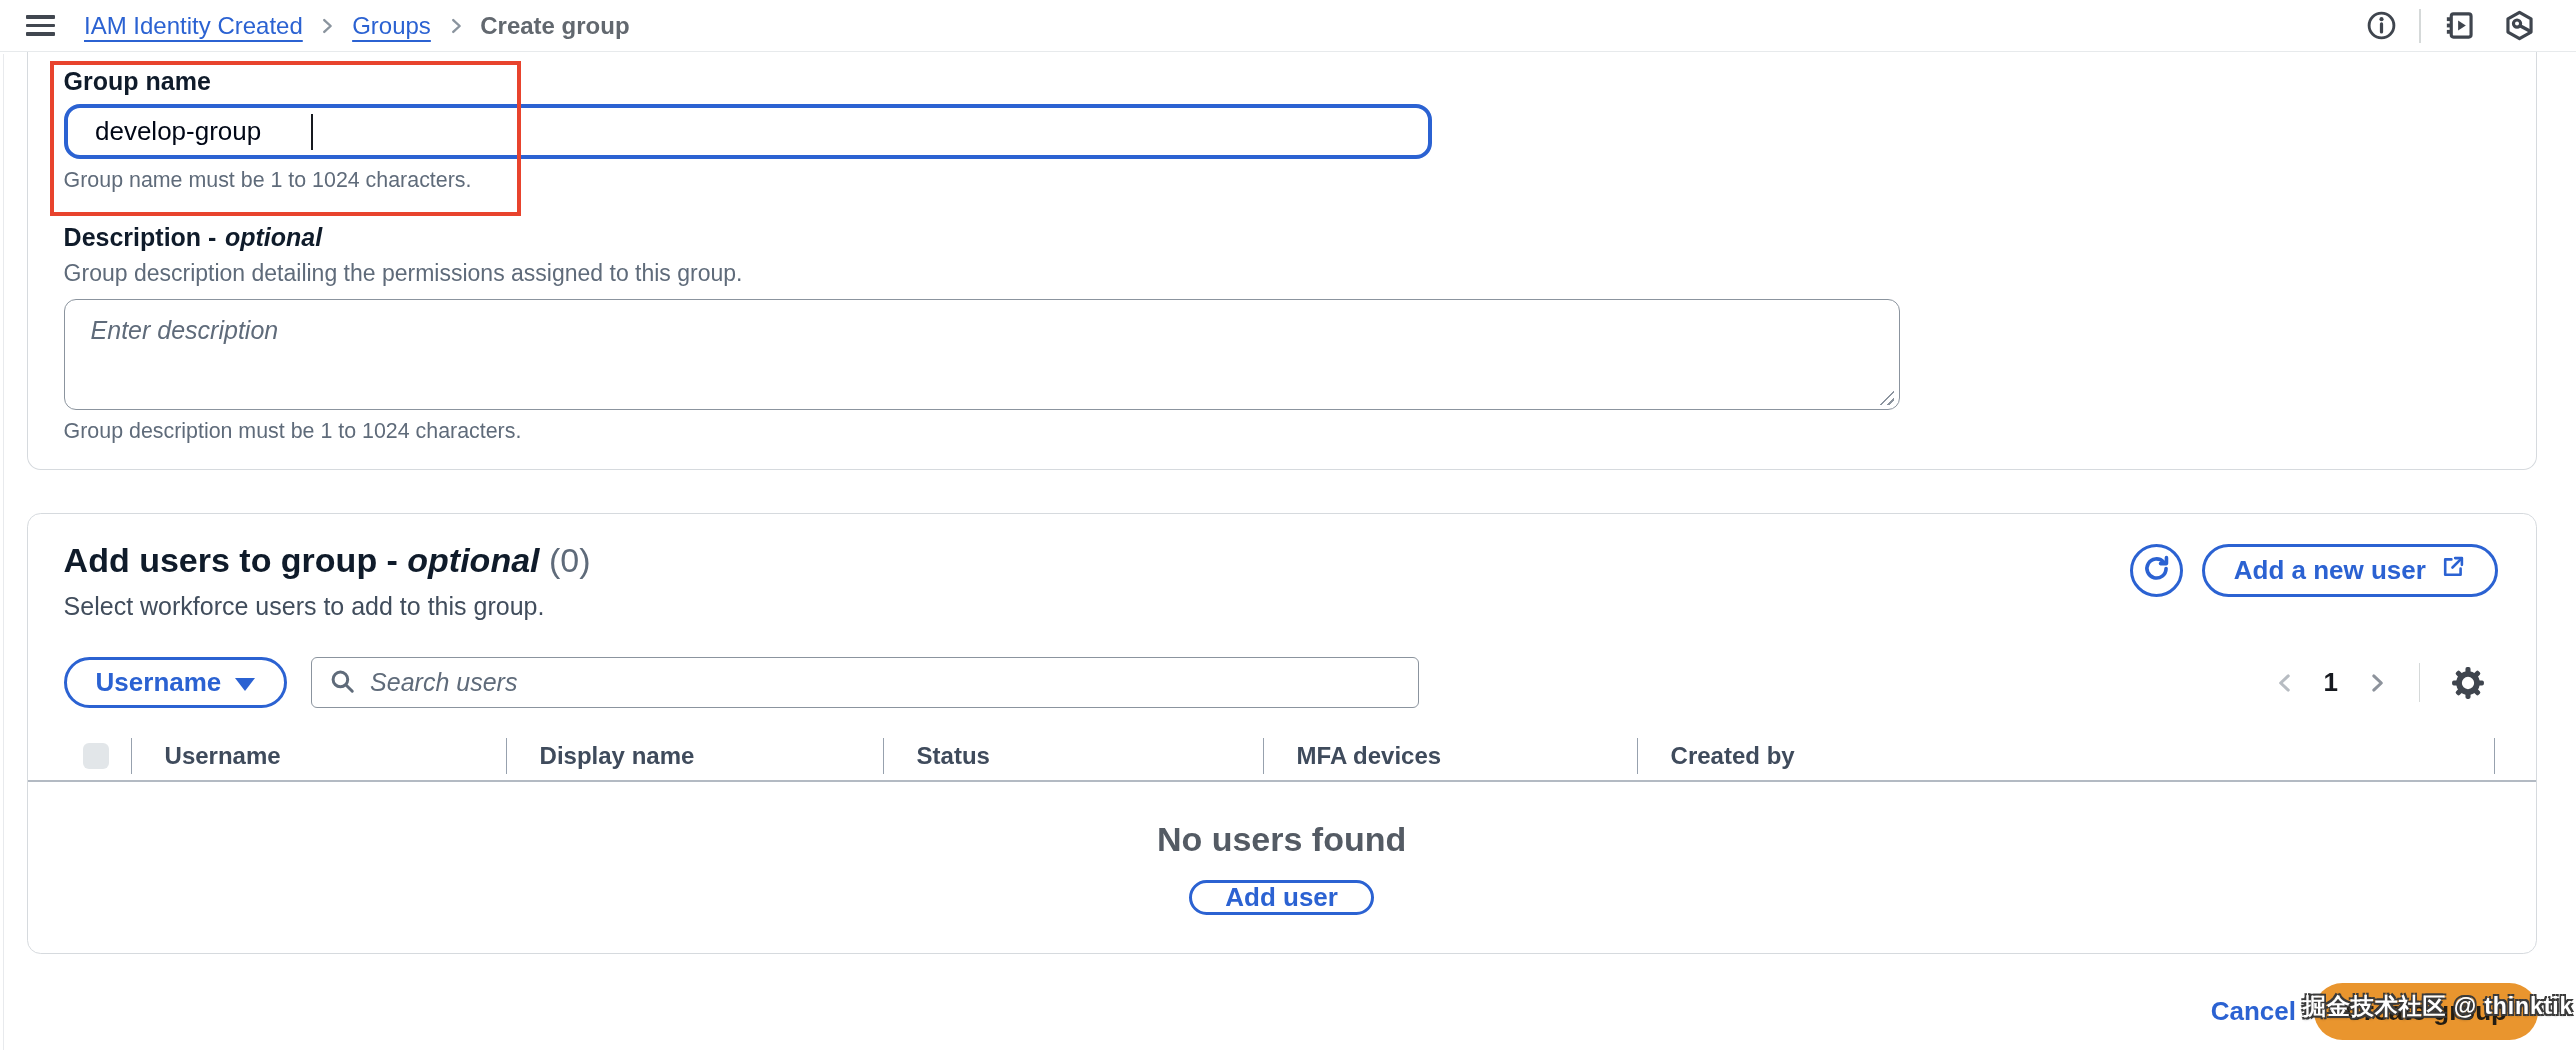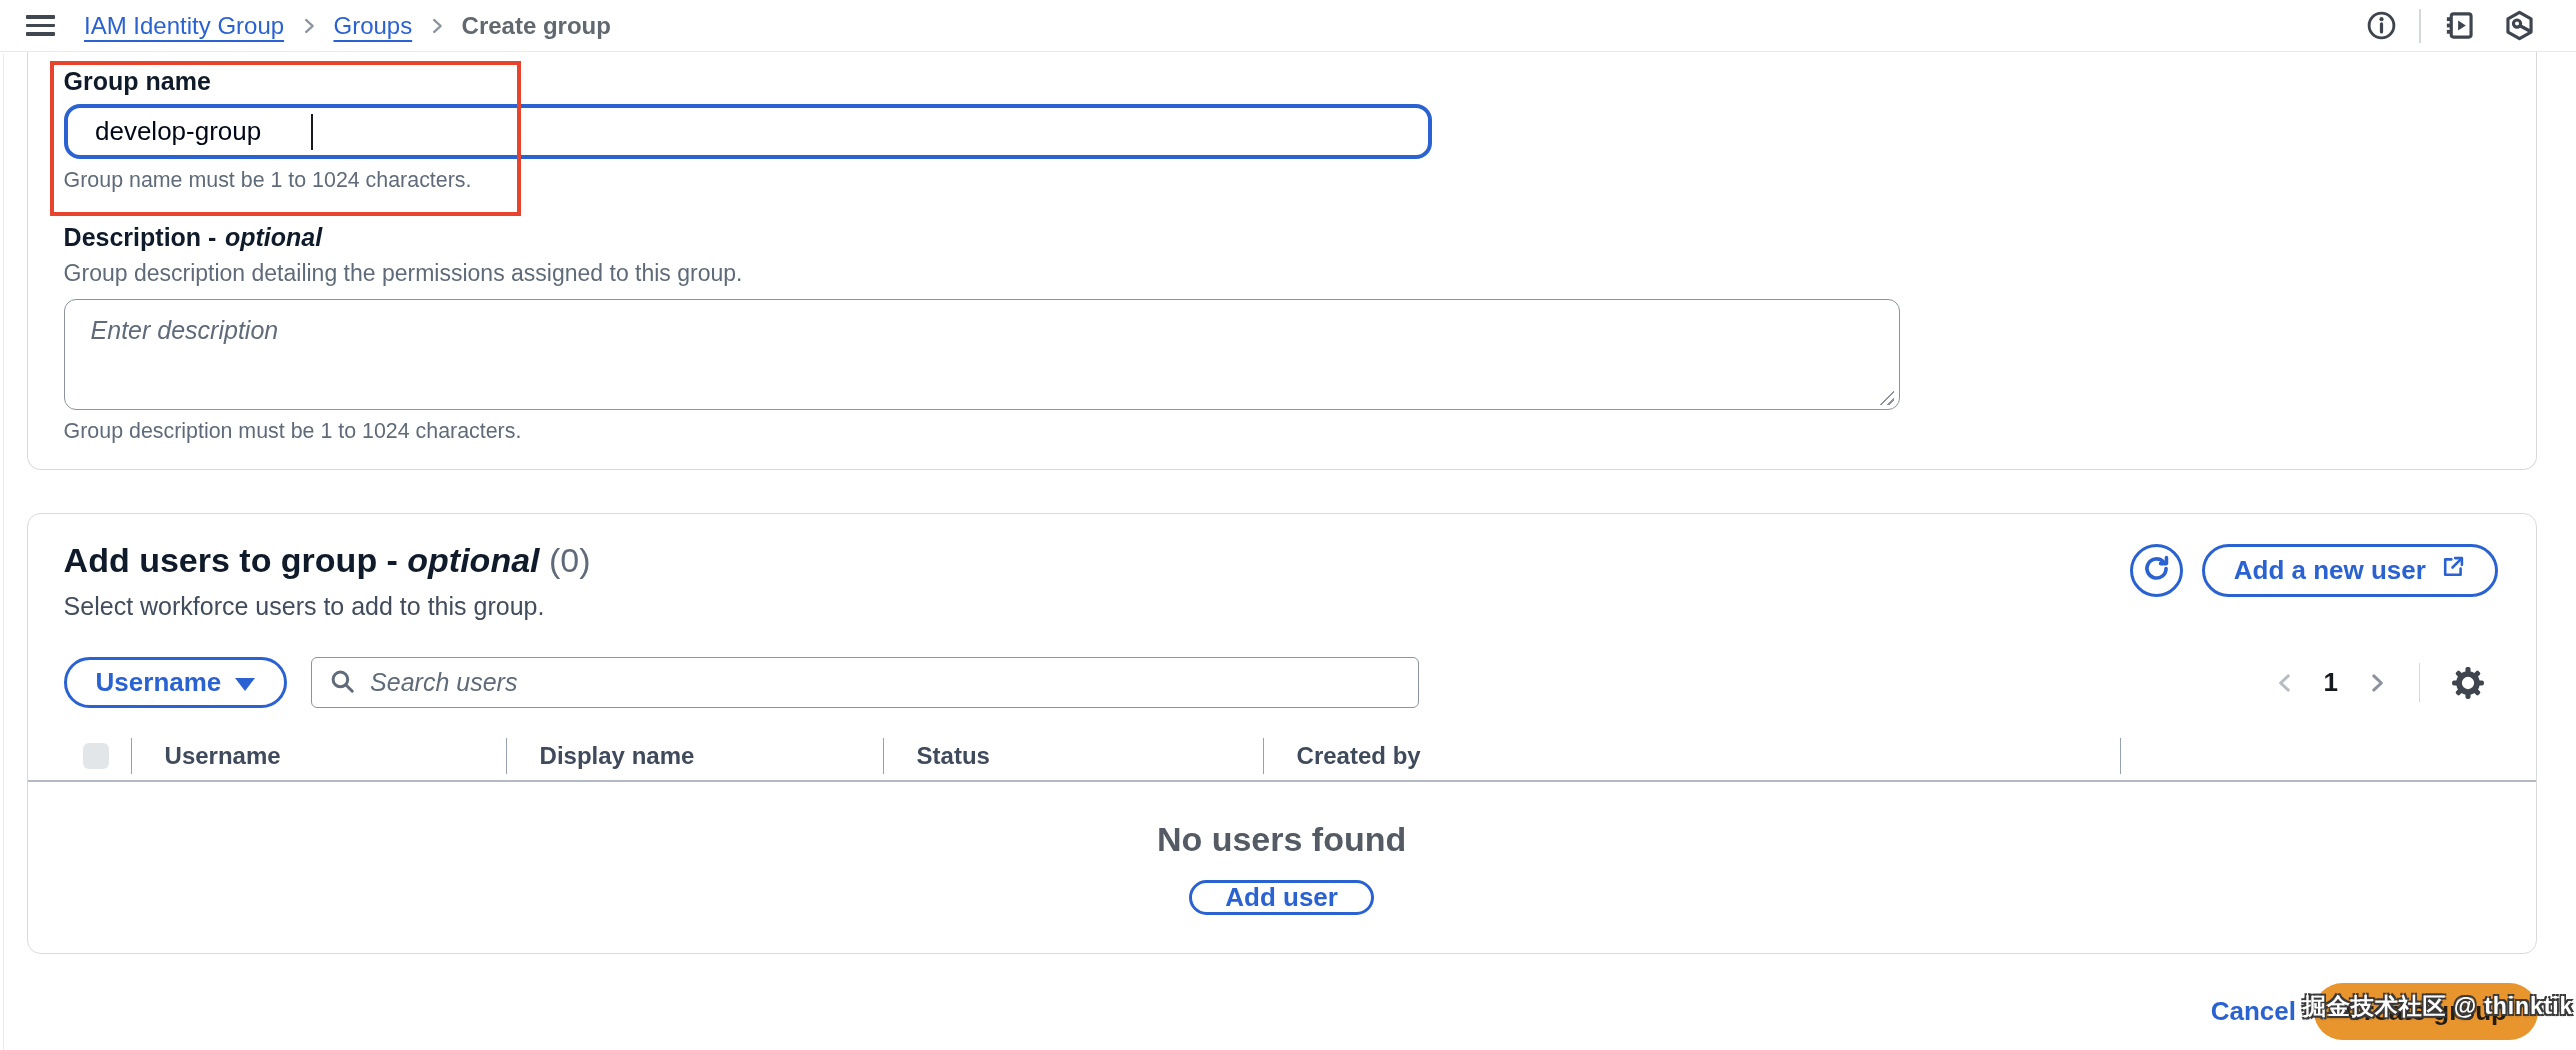--- a/index.html
+++ b/index.html
@@ -134,21 +134,21 @@
 
 <div class="page">
 
   <header class="topbar">
     <div class="hamburger">
         <span></span>
         <span></span>
         <span></span>
       </div>
     <nav class="crumbs">
-      <a class="crumb-link">IAM Identity Group</a>
+      <a class="crumb-link">IAM Identity Created</a>
       <span class="crumb-sep">
         <svg viewBox="0 0 24 24" width="22" height="22" fill="none" stroke="#8a949e" stroke-width="2.6" stroke-linecap="round" stroke-linejoin="round">
             <path d="M9 5.5l7 6.5-7 6.5"></path>
           </svg>
       </span>
       <a class="crumb-link">Groups</a>
       <span class="crumb-sep">
         <svg viewBox="0 0 24 24" width="22" height="22" fill="none" stroke="#8a949e" stroke-width="2.6" stroke-linecap="round" stroke-linejoin="round">
             <path d="M9 5.5l7 6.5-7 6.5"></path>
           </svg>
@@ -284,20 +284,21 @@
       </div>
     </div>
 
     <div class="table-head">
       <div class="cb-cell">
           <div class="checkbox"></div>
         </div>
       <div class="col c1">Username</div>
       <div class="col c2">Display name</div>
       <div class="col c3">Status</div>
+      <div class="col c4">MFA devices</div>
       <div class="col c5">Created by</div>
       <div class="col-end"></div>
     </div>
 
     <div class="empty-state">
       <div class="empty-title">No users found</div>
       <button class="pill-btn" style="font-family:inherit;">
         <span>Add user</span>
       </button>
     </div>

